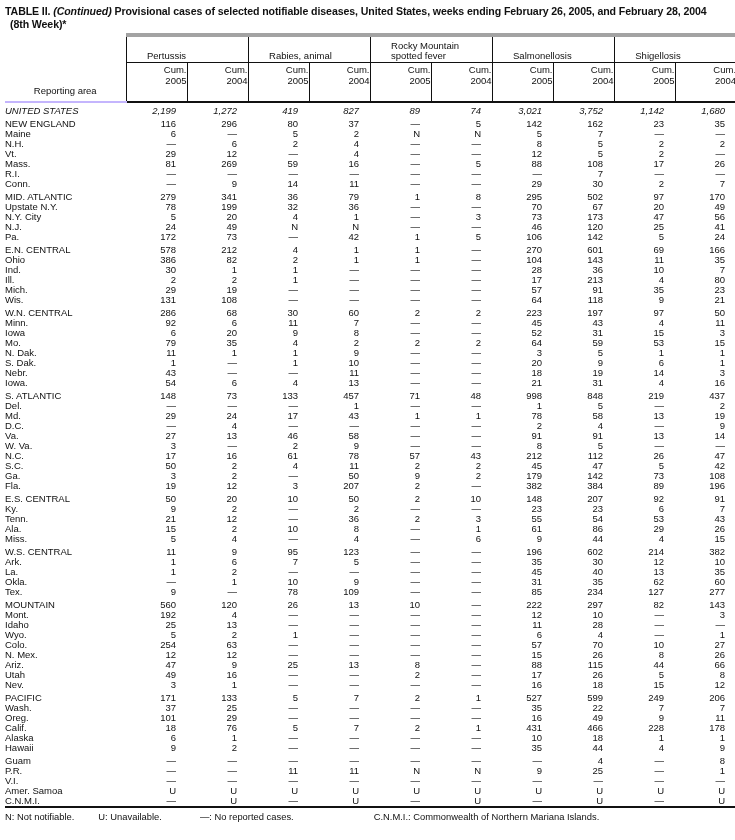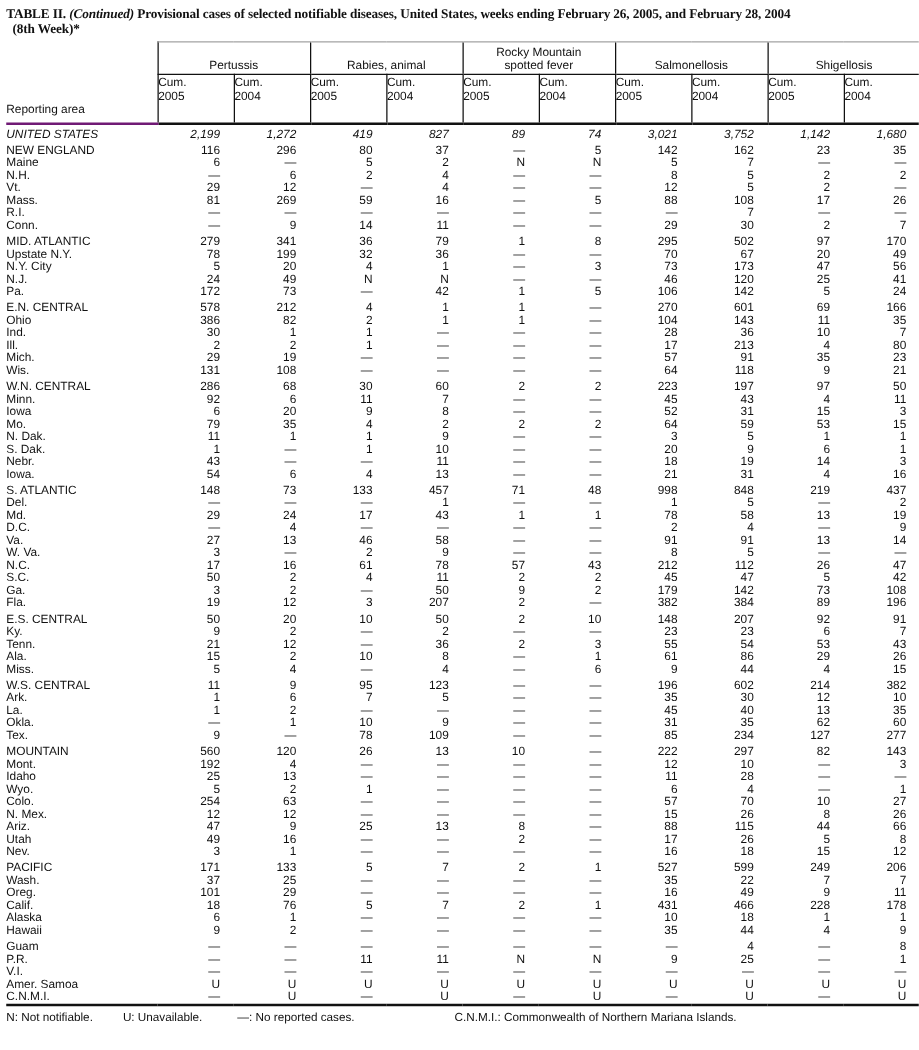--- a/index.html
+++ b/index.html
@@ -5,55 +5,55 @@
   html,body{margin:0;padding:0;background:#fff;}
   body{
     width:735px;height:840px;overflow:hidden;
     font-family:"Liberation Sans","DejaVu Sans",sans-serif;
     color:#111;
     -webkit-font-smoothing:antialiased;
   }
   .page{padding:5px 4px 0 5px;}
 
   
-  .title{font-size:10.6px;font-weight:bold;line-height:13px;letter-spacing:-0.1px;font-family:Liberation Serif, serif;}
+  .title{font-size:10.6px;font-weight:bold;line-height:13px;letter-spacing:-0.1px;}
   .title .cont{font-style:italic;}
-  .title-line2{font-size:10.6px;font-weight:bold;line-height:12px;padding-left:5px;letter-spacing:-0.1px;font-family:Liberation Serif, serif;}
+  .title-line2{font-size:10.6px;font-weight:bold;line-height:12px;padding-left:5px;letter-spacing:-0.1px;}
 
   
   table{border-collapse:collapse;table-layout:fixed;width:731px;margin-top:3px;border-bottom:2px solid #111;}
   col.c-area{width:121px;}
   col.c-num{width:61px;}
   th{font-weight:normal;padding:0;}
   .grp{
-    border-top:1px solid #a3a3a3;border-left:1px solid #111;border-bottom:1px solid #111;
-    text-align:center;vertical-align:bottom;height:24px;font-size:9.5px;line-height:10px;
+    border-top:4px solid #a3a3a3;border-left:1px solid #111;border-bottom:1px solid #111;
+    text-align:left;vertical-align:bottom;height:24px;font-size:9.5px;line-height:10px;
     padding-bottom:1px;
   }
   .grp div{margin:0 auto;max-width:80px;}
   .sub{
     border-left:1px solid #111;border-bottom:2px solid #111;
-    vertical-align:top;height:36px;text-align:left;
+    vertical-align:top;height:36px;text-align:right;
     font-size:9.5px;line-height:10.5px;padding-top:2px;
   }
   .area-head{
-    border-bottom:2px solid #701a75;
-    text-align:left;vertical-align:bottom;font-size:9.5px;padding-bottom:5px;
+    border-bottom:2px solid #c4b5fd;
+    text-align:center;vertical-align:bottom;font-size:9.5px;padding-bottom:5px;
   }
   tbody td{font-size:9.5px;height:10px;line-height:10px;white-space:nowrap;padding:0;}
   tbody tr.first-row td{padding-top:3px;font-style:italic;}
   td.area{text-align:left;}
   td.num{text-align:right;padding-right:11px;}
   tr.spacer td{height:3px;line-height:3px;font-size:1px;padding:0;}
 
   
   .legend{font-size:9.4px;line-height:11px;margin-top:3px;white-space:nowrap;}
   .legend span{display:inline-block;}
   .legend .li0{margin-right:24px;}
-  .legend .li1{margin-right:28px;}
+  .legend .li1{margin-right:38px;}
   .legend .li2{margin-right:80px;}
   .footnote{font-size:9.4px;line-height:11px;margin-top:1px;}
 </style>
 </head>
 <body>
 
 <div class="page">
 
   <div class="title"><span>TABLE II.</span> <span class="cont">(Continued)</span> <span>Provisional cases of selected notifiable diseases, United States, weeks ending February 26, 2005, and February 28, 2004</span></div>
   <div class="title-line2">(8th Week)*</div>

